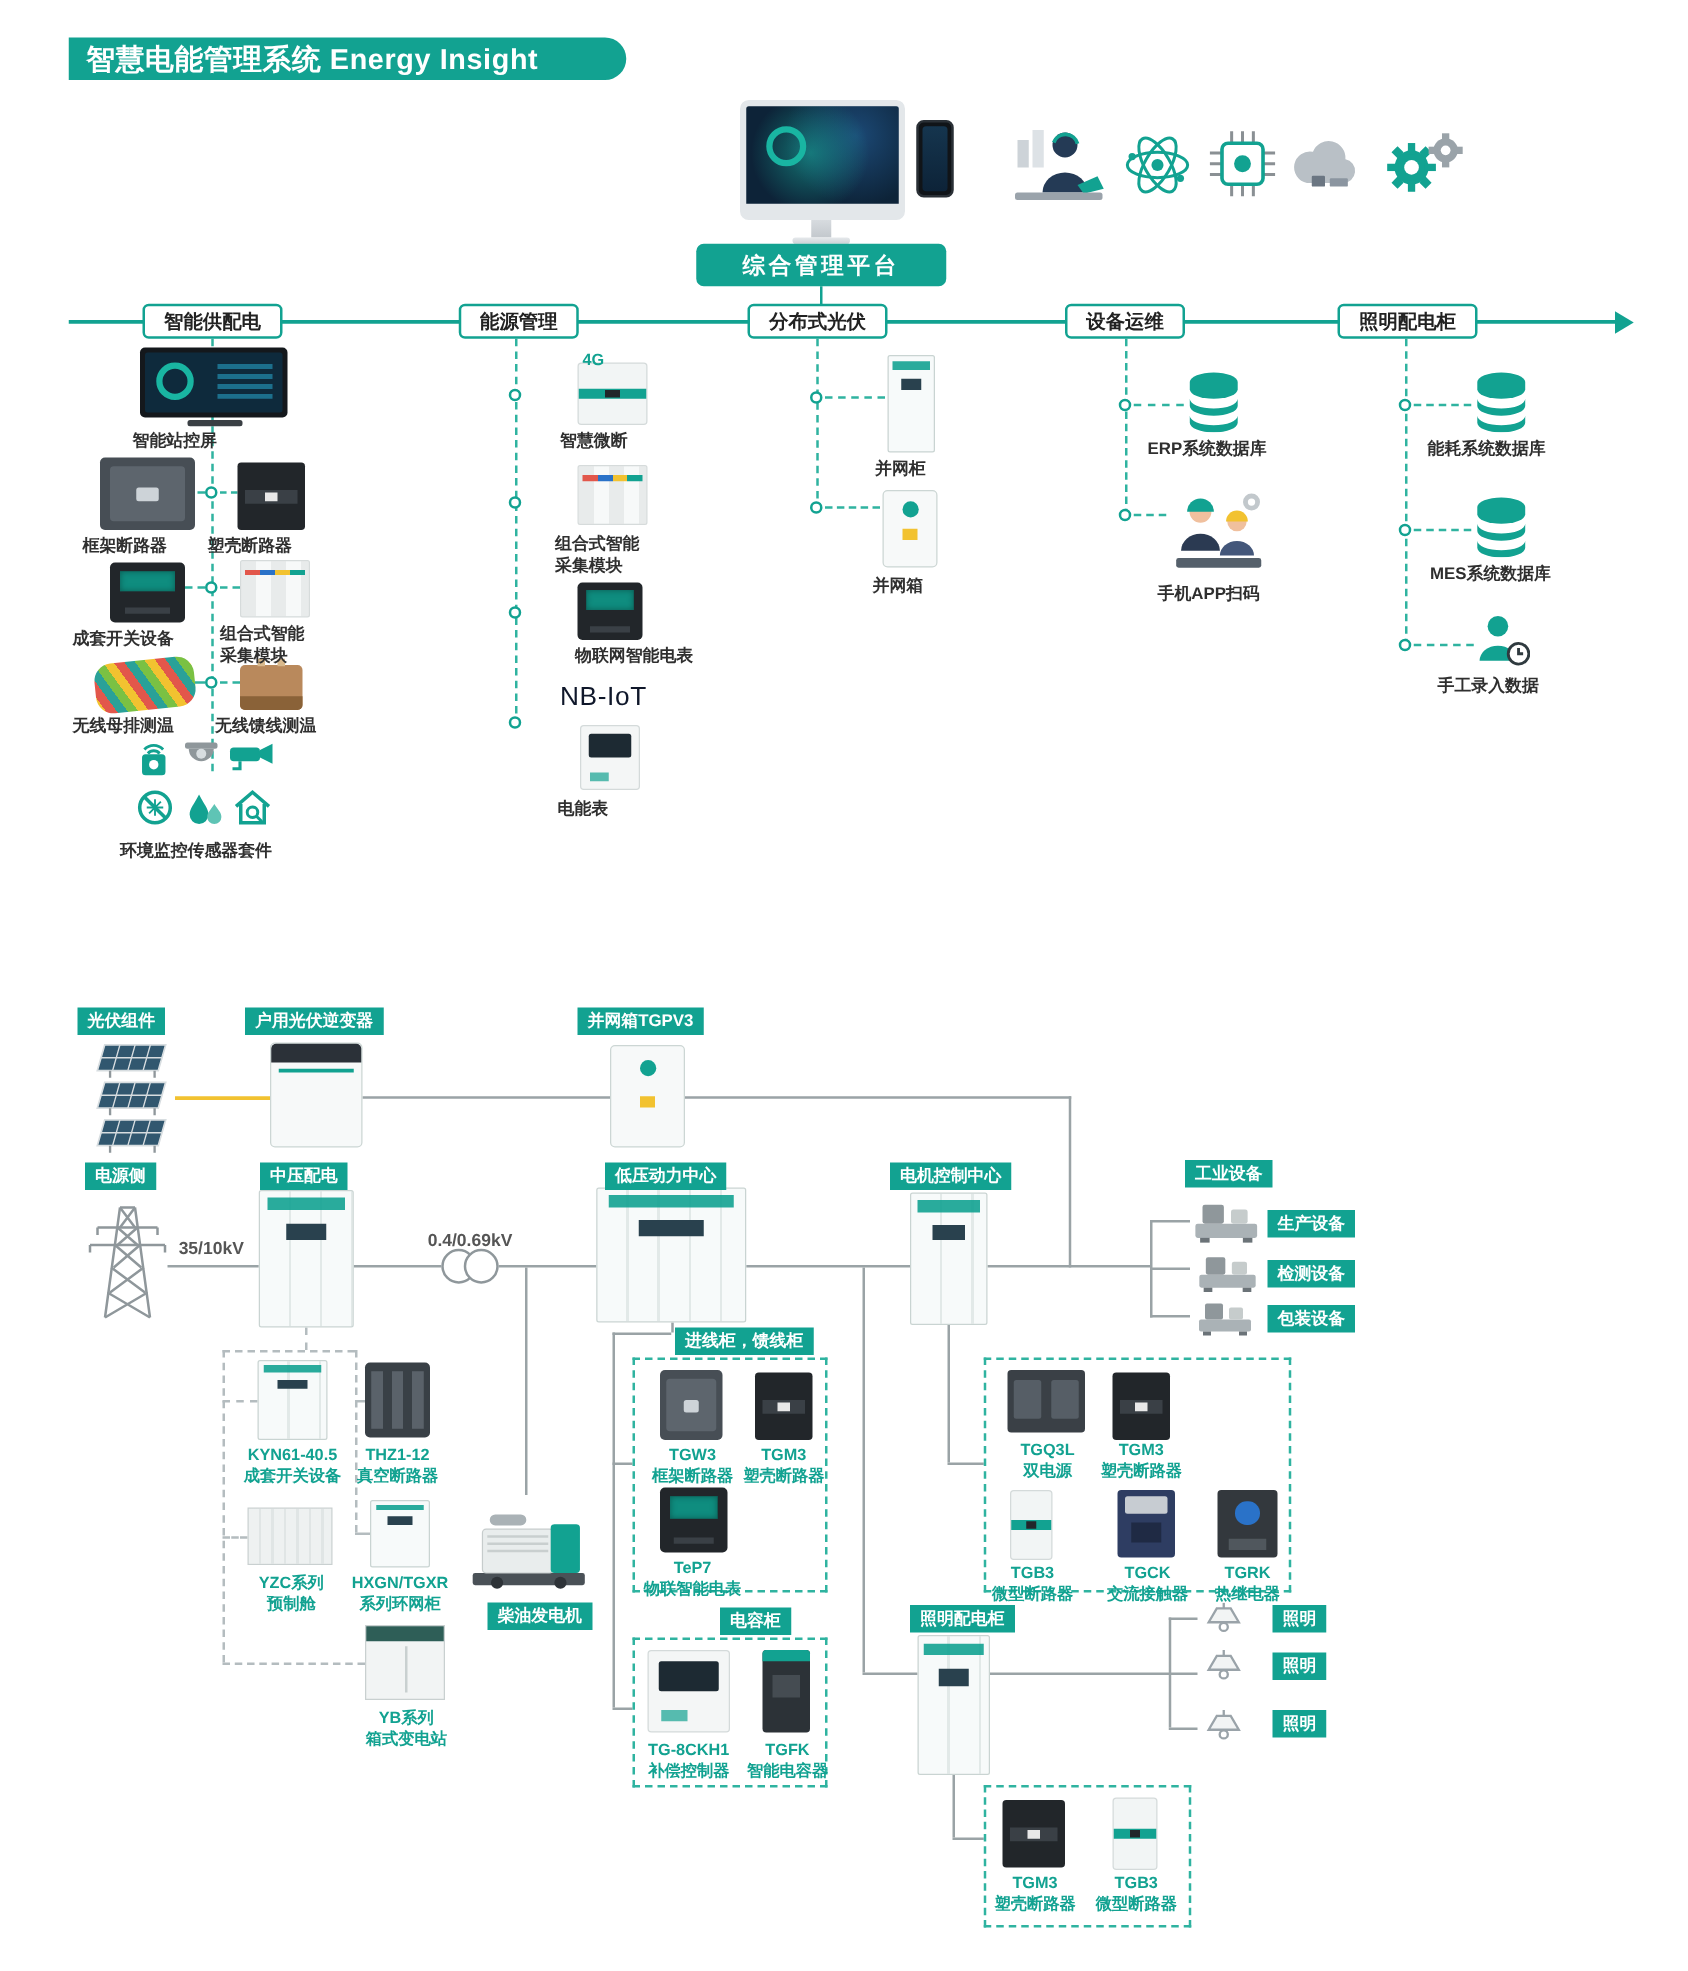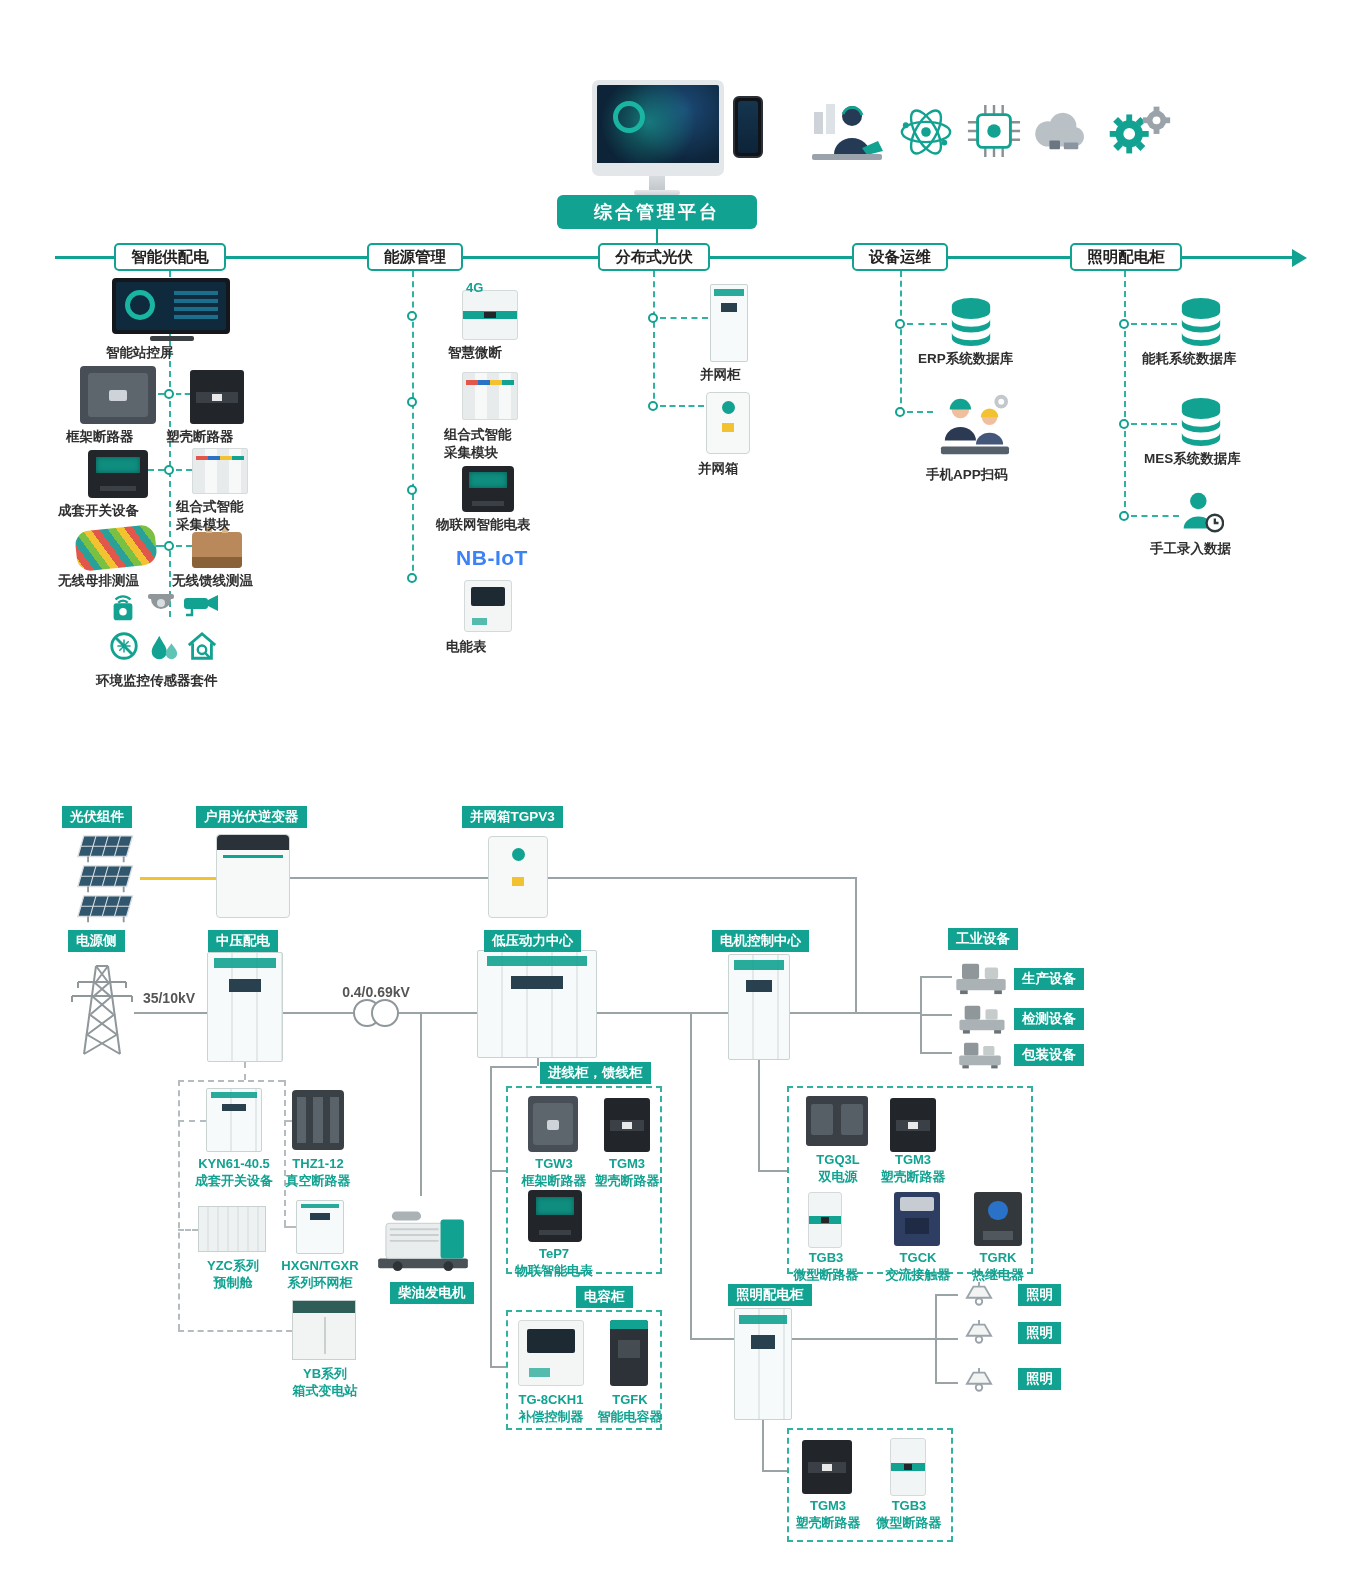--- a/index.html
+++ b/index.html
@@ -12,21 +12,21 @@
   .banner{background:var(--teal);color:#fff;font-size:23px;font-weight:700;display:flex;align-items:center;
           padding:0 18px 0 14px;border-radius:0 17px 17px 0;letter-spacing:.5px;z-index:3}
   .tlbox{background:#fff;border:2px solid var(--teal);border-radius:5px;color:#222;font-size:15.5px;font-weight:700;
          display:flex;align-items:center;justify-content:center;z-index:4}
   .chip{background:var(--teal);color:#fff;font-size:13.5px;font-weight:700;display:flex;align-items:center;
         justify-content:center;padding:0 8px;height:22px;white-space:nowrap;z-index:4}
   .plabel{color:var(--teal);font-size:13px;font-weight:700;text-align:center;white-space:pre-line;line-height:1.3;z-index:4}
   .blabel{color:var(--ink);font-size:13.5px;font-weight:700;text-align:left;white-space:pre-line;line-height:1.3;z-index:4}
   .kvtext{color:#555;font-size:14px;font-weight:700;text-align:center;z-index:4}
   .badge4g{color:var(--teal);font-size:13px;font-weight:800;z-index:4}
-  .nbiot{color:#3b82f6;font-size:21px;font-weight:700;text-align:center;letter-spacing:.5px;z-index:4}
+  .nbiot{color:#0f172a;font-size:21px;font-weight:400;letter-spacing:.5px;z-index:4}
   .tealline{background:var(--teal);z-index:2}
   .arrow-r{width:0;height:0;border-left:15px solid var(--teal);border-top:9px solid transparent;border-bottom:9px solid transparent;z-index:2}
   .vdash{width:0;border-left:2px dashed var(--tealL);z-index:1}
   .hdash{height:0;border-top:2px dashed var(--tealL);z-index:1}
   .vdashg{width:0;border-left:2px dashed #b4bcbf;z-index:1}
   .hdashg{height:0;border-top:2px dashed #b4bcbf;z-index:1}
   .hline{height:2px;background:var(--gray);z-index:1}
   .vline{width:2px;background:var(--gray);z-index:1}
   .yline{height:3px;background:#f2c230;z-index:1}
   .node{width:10px;height:10px;background:#fff;border:2px solid var(--teal);border-radius:50%;z-index:3}
@@ -246,20 +246,23 @@
         </symbol>
     <symbol id="sym-home" viewBox="0 0 36 34">
       <path d="M4 16 L18 4 L32 16" fill="none" stroke="#12a291" stroke-width="3"></path>
       <path d="M8 14 v16 h20 v-16" fill="none" stroke="#12a291" stroke-width="3"></path>
       <circle cx="18" cy="21" r="4.5" fill="none" stroke="#12a291" stroke-width="2.5"></circle>
       <path d="M21 24 l5 5" stroke="#12a291" stroke-width="2.5"></path>
         </symbol>
   </defs>
     </svg>
 
+  <div class="abs banner" style="left:55px;top:30px;width:446px;height:34px">
+    <span>智慧电能管理系统 Energy Insight</span>
+  </div>
 
   <div class="imac" style="left:592px;top:80px;width:132px;height:96px"></div>
   <div class="abs stand-neck" style="left:649px;top:176px;width:16px;height:14px"></div>
   <div class="abs stand-base" style="left:634px;top:190px;width:46px;height:5px"></div>
   <div class="phone" style="left:733px;top:96px;width:30px;height:62px"></div>
   <div class="abs tealline" style="left:656px;top:229px;width:2px;height:27px"></div>
   <div class="abs btn-platform" style="left:557px;top:195px;width:200px;height:34px">
     <span>综合管理平台</span>
   </div>
 
@@ -340,21 +343,21 @@
   <div class="abs node" style="left:407px;top:397px"></div>
   <div class="abs node" style="left:407px;top:485px"></div>
   <div class="abs node" style="left:407px;top:573px"></div>
   <div class="abs badge4g" style="left:466px;top:280px">4G</div>
   <div class="dev-mcb" style="left:462px;top:290px;width:56px;height:50px"></div>
   <div class="abs blabel" style="left:448px;top:344px;width:84px">智慧微断</div>
   <div class="dev-spd" style="left:462px;top:372px;width:56px;height:48px"></div>
   <div class="abs blabel" style="left:444px;top:426px;width:92px">组合式智能
 采集模块</div>
   <div class="dev-meter" style="left:462px;top:466px;width:52px;height:46px"></div>
-  <div class="abs blabel" style="left:436px;top:516px;width:104px">物联网智能电表</div>
+  <div class="abs blabel" style="left:460px;top:516px;width:104px">物联网智能电表</div>
   <div class="abs nbiot" style="left:448px;top:546px;width:88px">NB-IoT</div>
   <div class="dev-ctrl" style="left:464px;top:580px;width:48px;height:52px"></div>
   <div class="abs blabel" style="left:446px;top:638px;width:84px">电能表</div>
 
   <div class="abs vdash" style="left:653px;top:271px;height:138px"></div>
   <div class="abs node" style="left:648px;top:313px"></div>
   <div class="abs node" style="left:648px;top:401px"></div>
   <div class="abs hdash" style="left:660px;top:317px;width:48px"></div>
   <div class="abs hdash" style="left:660px;top:405px;width:44px"></div>
   <div class="cab scrn" style="left:710px;top:284px;width:38px;height:78px"></div>

